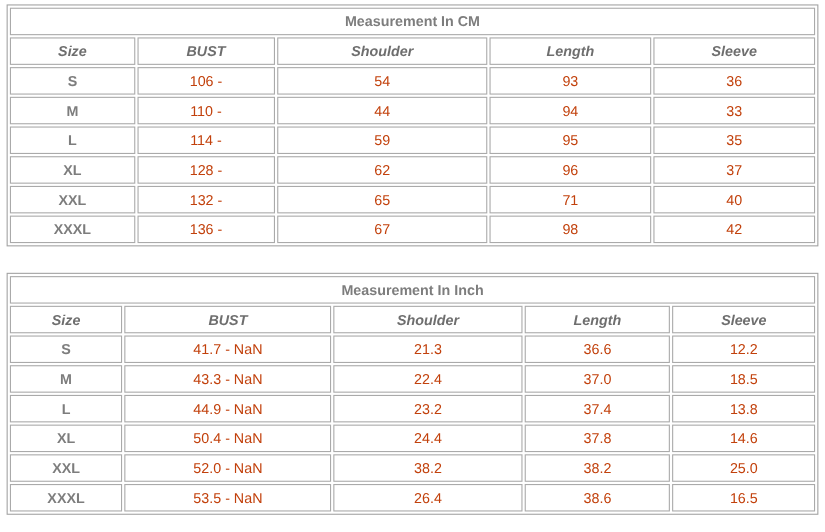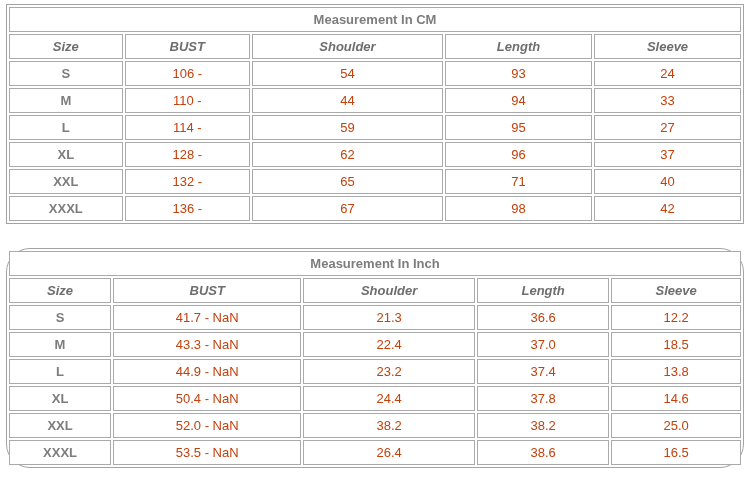--- a/index.html
+++ b/index.html
@@ -18,21 +18,20 @@
   table.size-table {
     width: 738px;
     border-collapse: separate;
     border-spacing: 2px;
     border: 1px solid #a3a3a3;
     background: #ffffff;
     table-layout: fixed;
   }
   table.size-table + table.size-table {
     margin-top: 24px;
-    border-radius: 24px;
   }
   table.size-table td,
   table.size-table th {
     border: 1px solid #aaaaaa;
     background: #ffffff;
     text-align: center;
     vertical-align: middle;
     font-size: 13px;
     line-height: 15px;
     padding: 4px 4px;
@@ -84,35 +83,35 @@
         <th class="col-header">Length</th>
         <th class="col-header">Sleeve</th>
       </tr>
     </thead>
     <tbody>
       <tr>
         <td class="size-cell">S</td>
         <td class="value-cell">106 -</td>
         <td class="value-cell">54</td>
         <td class="value-cell">93</td>
-        <td class="value-cell">24</td>
+        <td class="value-cell">36</td>
       </tr>
       <tr>
         <td class="size-cell">M</td>
         <td class="value-cell">110 -</td>
         <td class="value-cell">44</td>
         <td class="value-cell">94</td>
         <td class="value-cell">33</td>
       </tr>
       <tr>
         <td class="size-cell">L</td>
         <td class="value-cell">114 -</td>
         <td class="value-cell">59</td>
         <td class="value-cell">95</td>
-        <td class="value-cell">27</td>
+        <td class="value-cell">35</td>
       </tr>
       <tr>
         <td class="size-cell">XL</td>
         <td class="value-cell">128 -</td>
         <td class="value-cell">62</td>
         <td class="value-cell">96</td>
         <td class="value-cell">37</td>
       </tr>
       <tr>
         <td class="size-cell">XXL</td>

